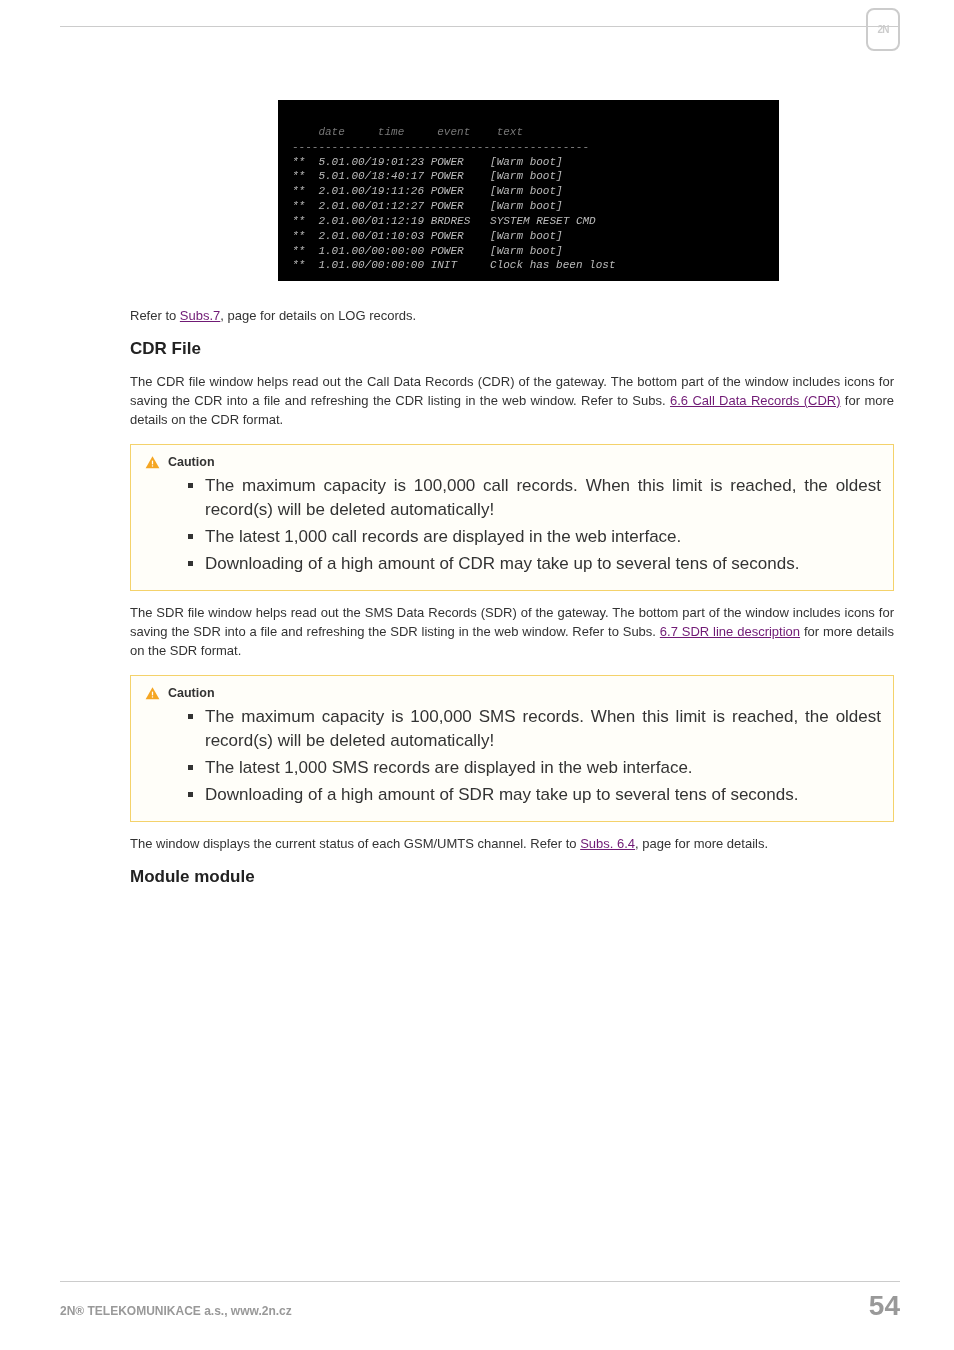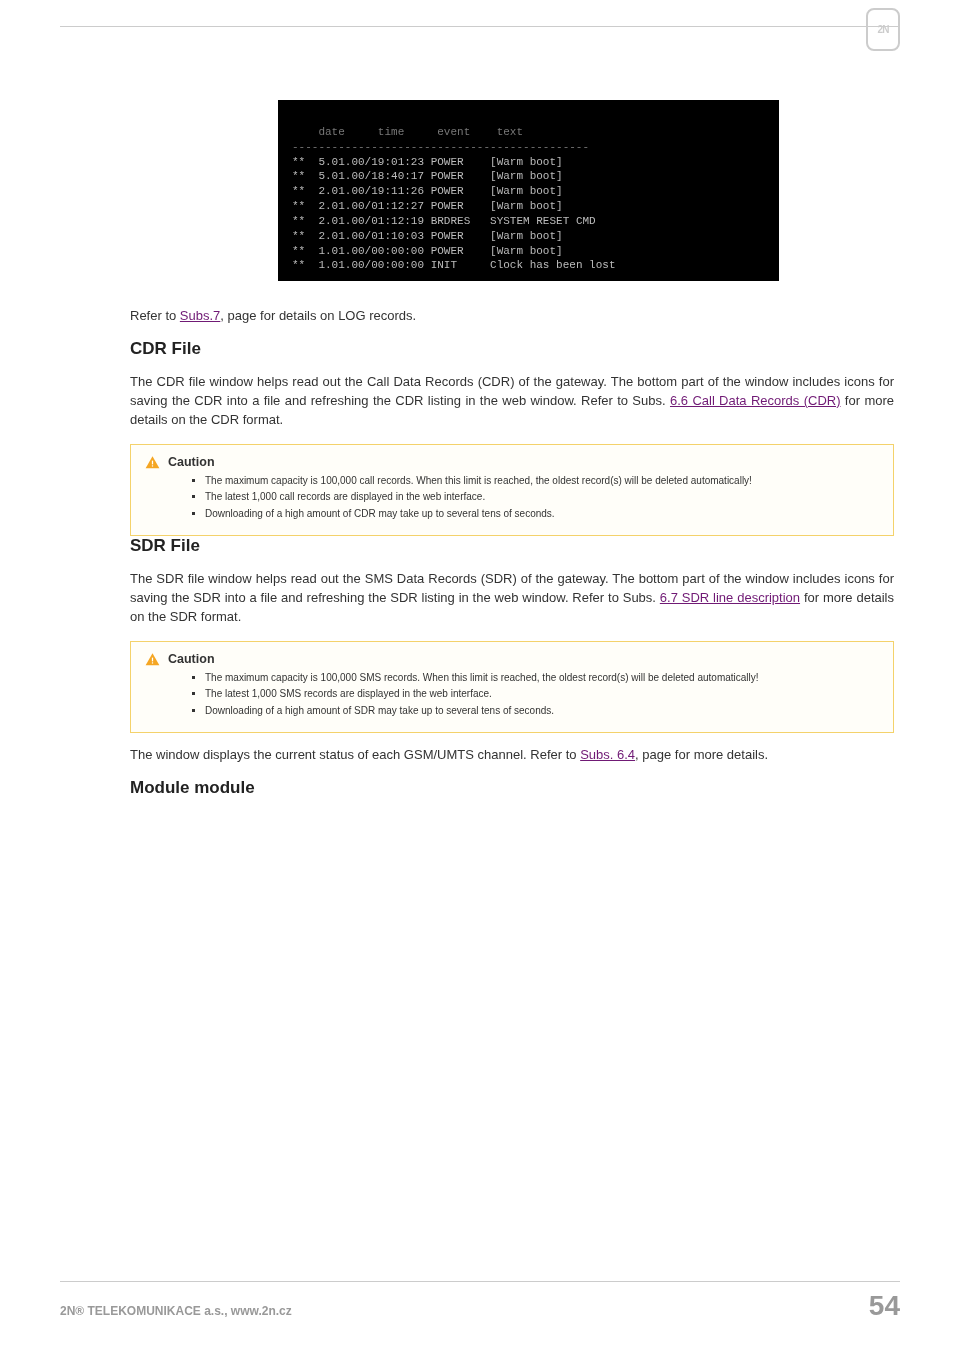--- a/index.html
+++ b/index.html
@@ -51,20 +51,21 @@
   }
   .log-box {
     background: #000;
     color: #bbb;
     font-family: "Courier New", monospace;
     font-size: 11px;
     padding: 10px 14px 8px 14px;
     margin: 40px 115px 0 148px;
     line-height: 1.35;
     white-space: pre;
+    font-style: italic;
   }
   .log-box .hdr-row { color: #777; }
   .body-text {
     font-size: 13px;
     color: #333;
     line-height: 1.45;
     text-align: justify;
   }
   .mt24 { margin-top: 26px; }
   .mt40 { margin-top: 40px; }
@@ -101,21 +102,21 @@
     font-weight: bold;
     font-size: 12.5px;
     color: #333;
   }
   .caution-box ul {
     margin: 4px 0 4px 60px;
     padding: 0;
     list-style: square;
   }
   .caution-box ul li {
-    font-size: 10px;
+    font-size: 17px;
     line-height: 1.45;
     text-align: justify;
     margin-bottom: 2px;
   }
   .footer-bar {
     position: absolute;
     bottom: 28px;
     left: 60px;
     right: 54px;
     border-top: 1px solid #ccc;
@@ -177,21 +178,20 @@
           </svg>
         <span class="caution-title">Caution</span>
       </div>
       <ul>
         <li>The maximum capacity is 100,000 call records. When this limit is reached, the oldest record(s) will be deleted automatically!</li>
         <li>The latest 1,000 call records are displayed in the web interface.</li>
         <li>Downloading of a high amount of CDR may take up to several tens of seconds.</li>
       </ul>
     </div>
 
-    <h3 class="section-title mt28">SDR File</h3>
     <p class="body-text">
       <span>The SDR file window helps read out the SMS Data Records (SDR) of the gateway. The bottom part of the window includes icons for saving the SDR into a file and refreshing the SDR listing in the web window. Refer to Subs. </span><span class="link">6.7 SDR line description</span><span> for more details on the SDR format.</span>
     </p>
     <div class="caution-box">
       <div class="caution-header">
         <svg class="warn-icon" viewBox="0 0 24 24">
             <path fill="#f5a623" d="M1 21h22L12 2 1 21z"></path>
             <rect x="11" y="9" width="2" height="6" fill="#fff"></rect>
             <rect x="11" y="16.5" width="2" height="2" fill="#fff"></rect>
           </svg>

